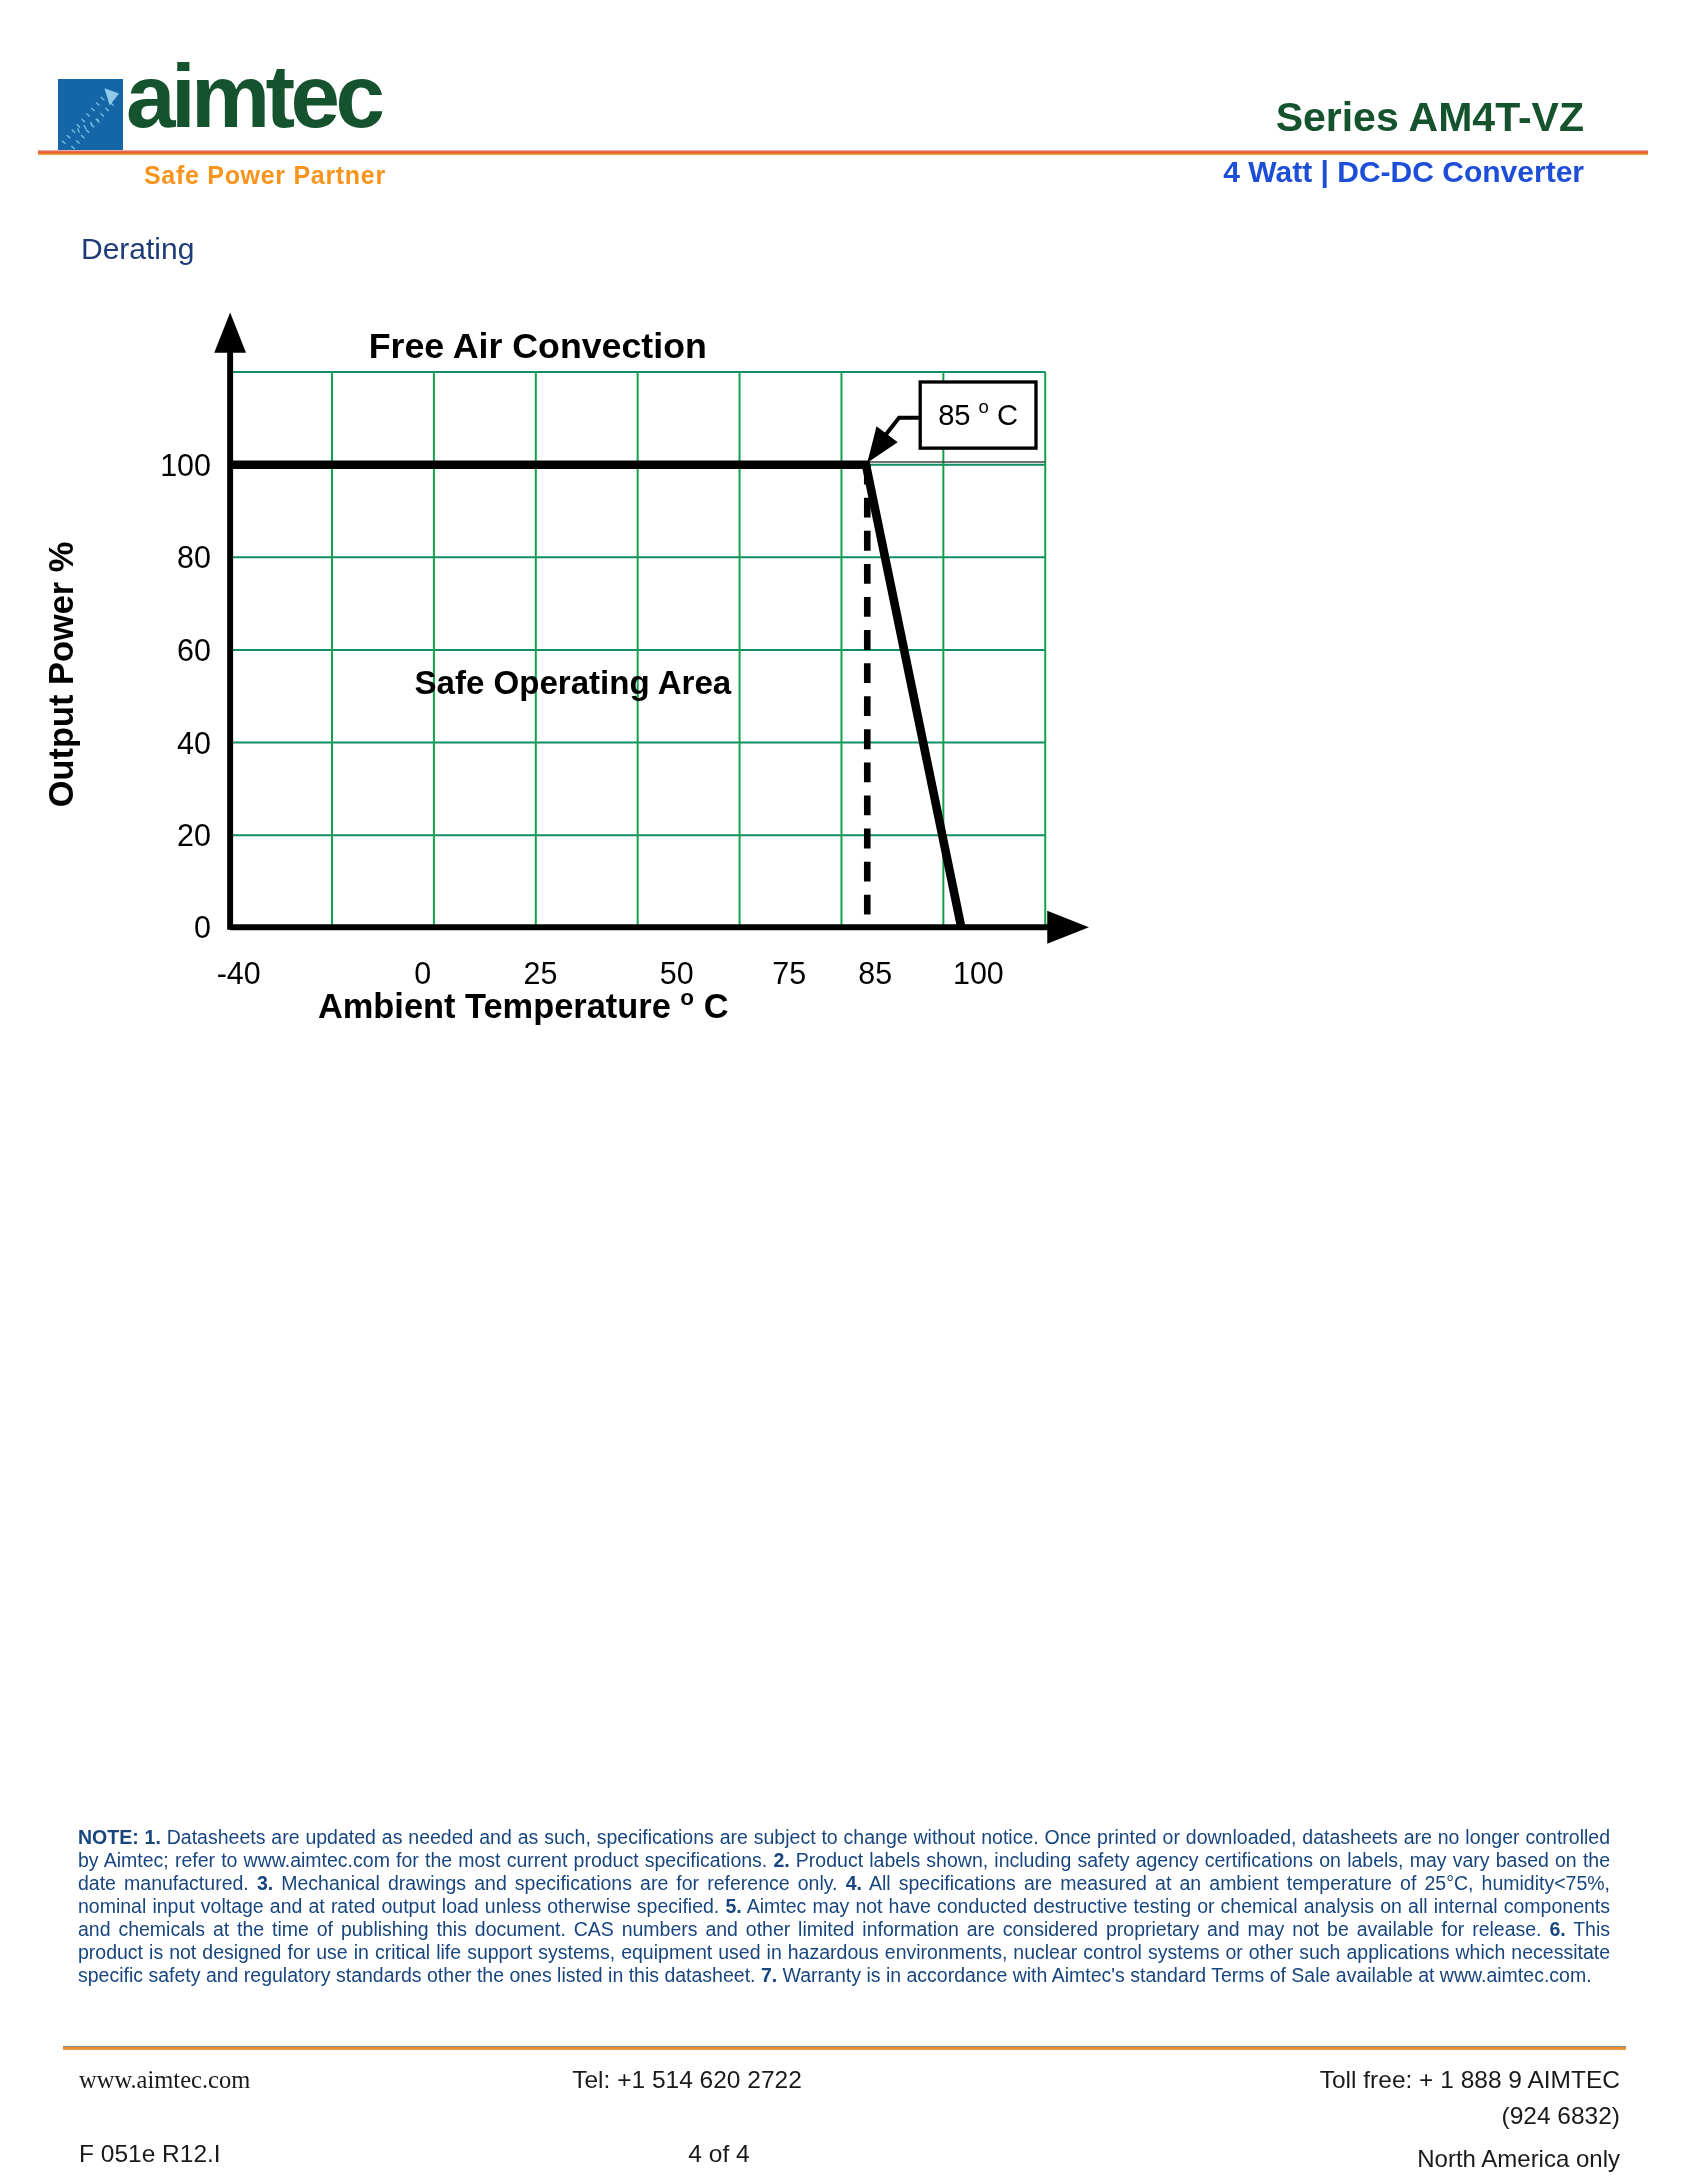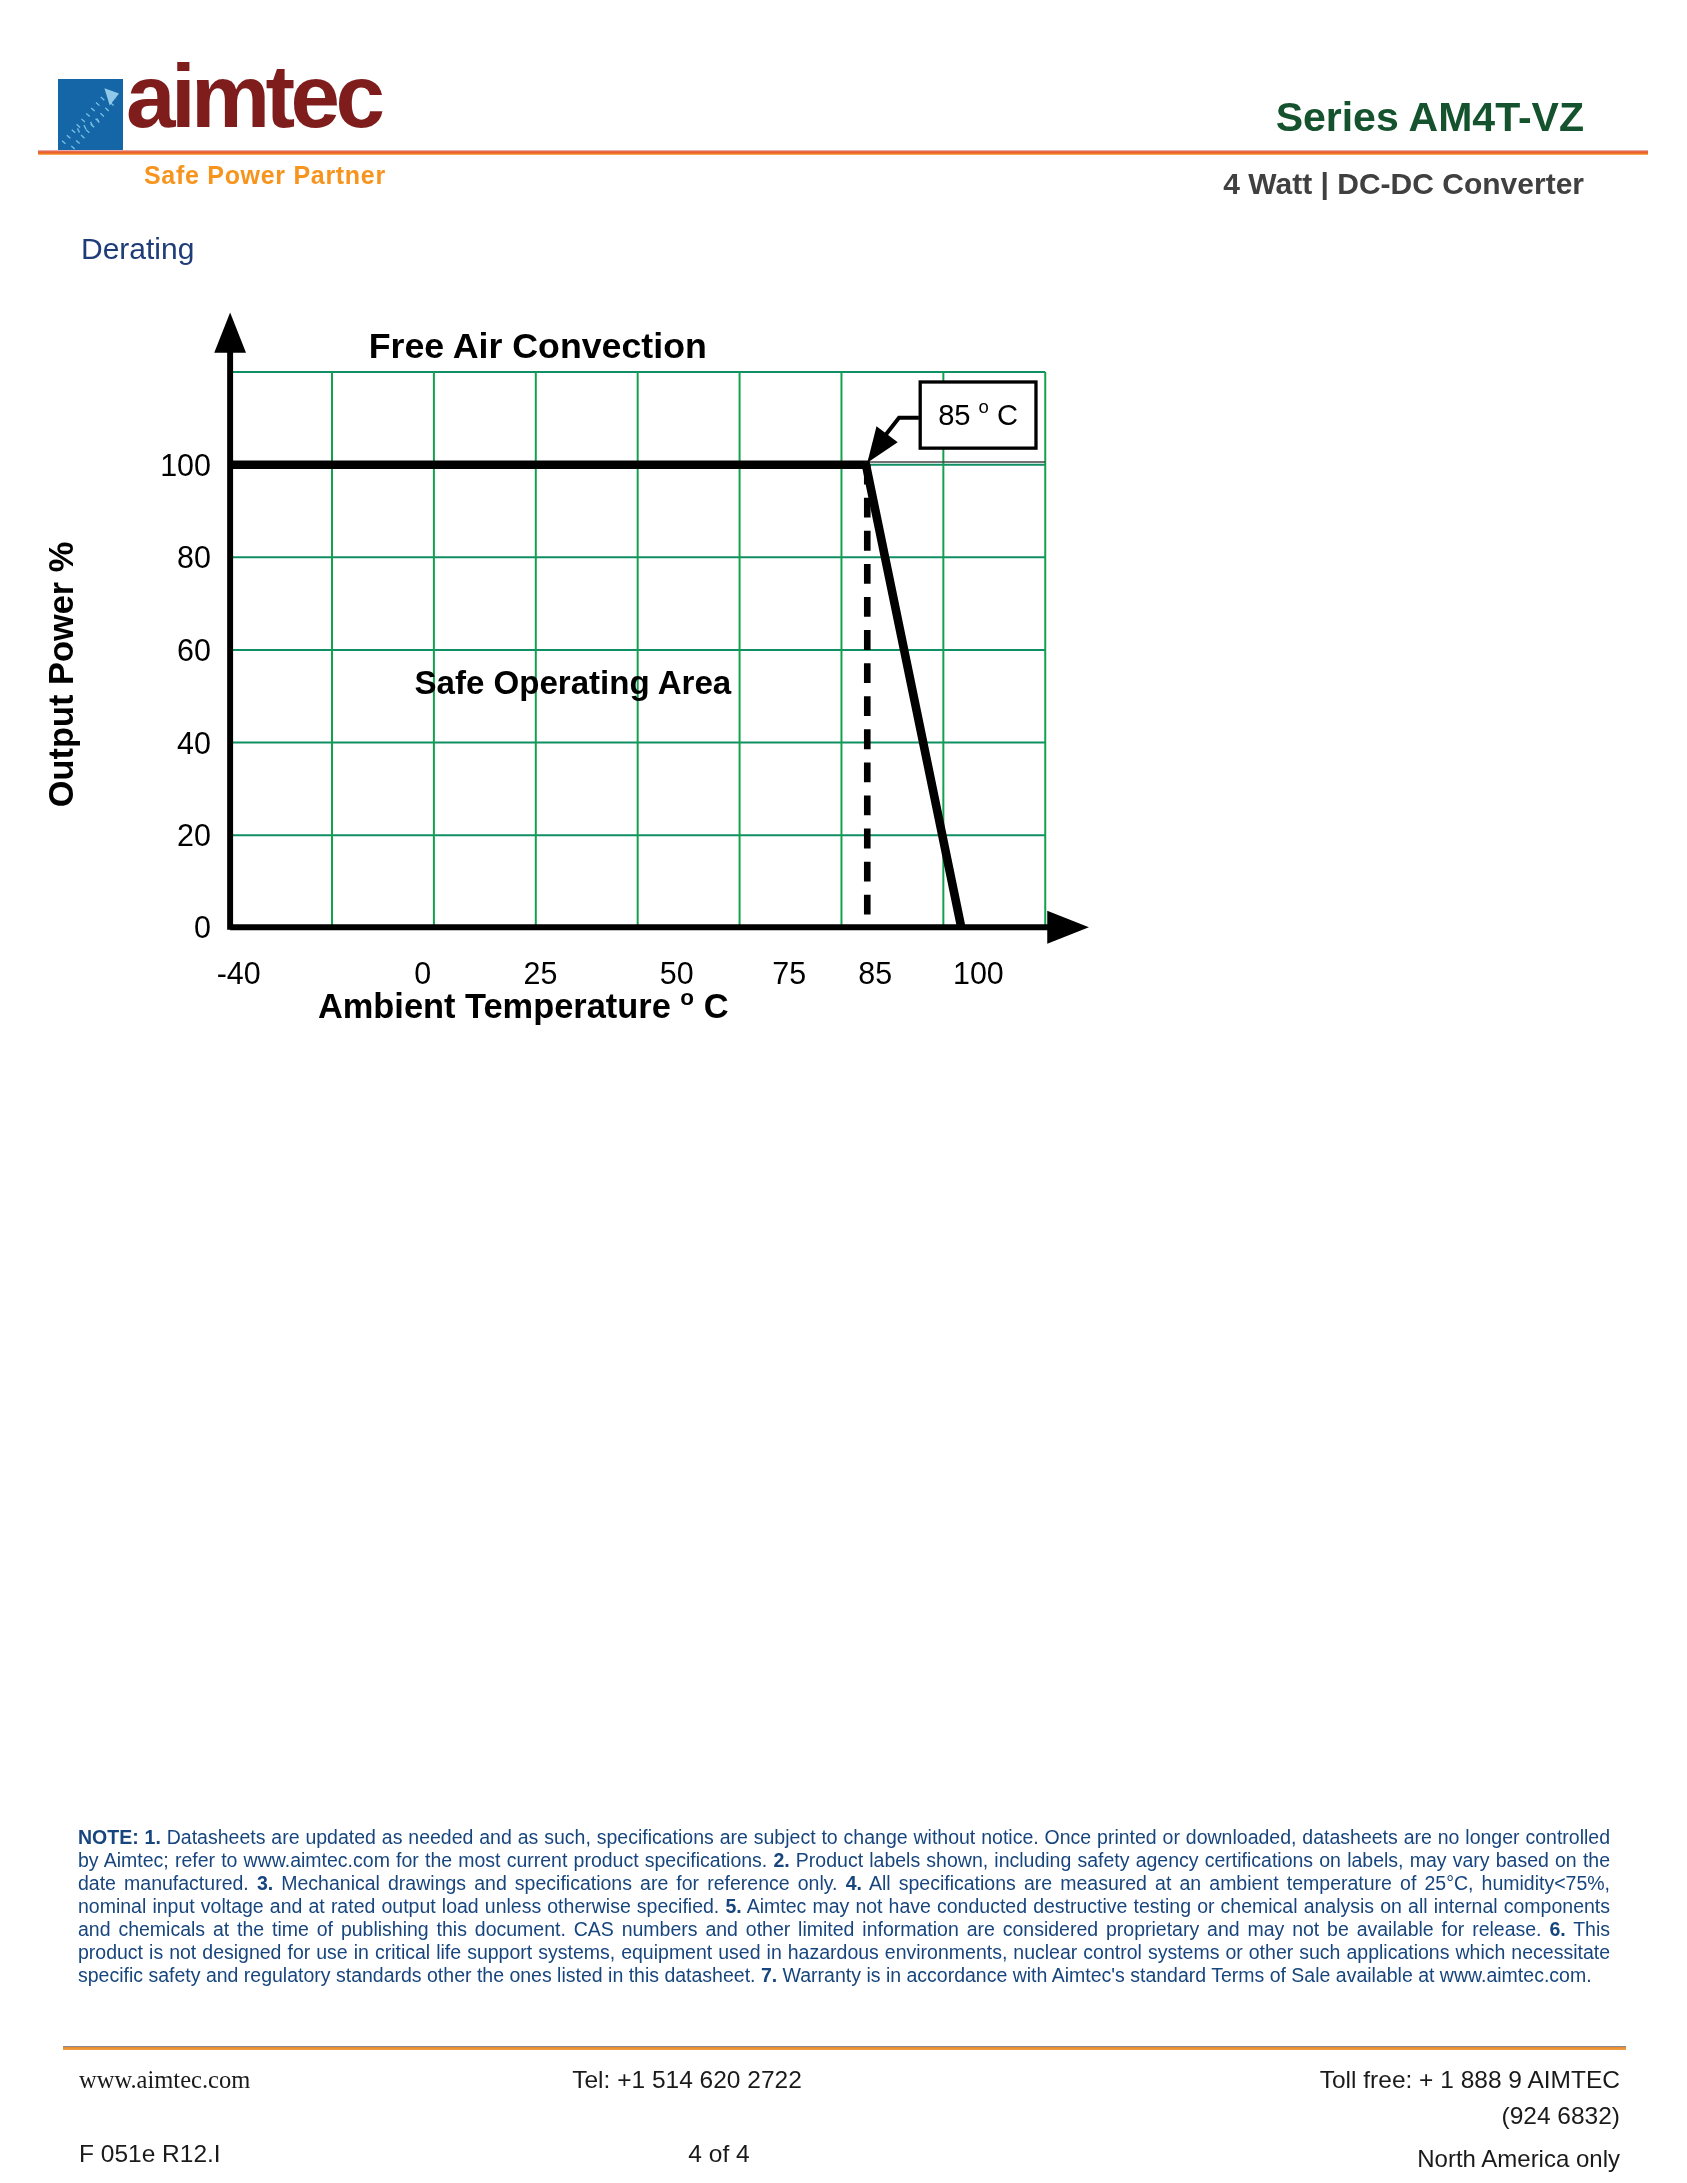--- a/index.html
+++ b/index.html
@@ -3,26 +3,26 @@
 <meta charset="utf-8">
 <style>
   html,body{margin:0;padding:0;background:#888;}
   .page{
     position:relative;width:1687px;height:2183px;background:#ffffff;
     font-family:"Liberation Sans","DejaVu Sans",sans-serif;overflow:hidden;
   }
   .abs{position:absolute;}
   
   .logo-mark{left:58px;top:79px;width:65px;height:73px;background:#1566a7;overflow:hidden;}
-  .logo-word{left:126px;top:52px;font-size:89px;font-weight:bold;color:#7f1d1d;letter-spacing:-4.6px;line-height:1;}
+  .logo-word{left:126px;top:52px;font-size:89px;font-weight:bold;color:#14532d;letter-spacing:-4.6px;line-height:1;}
   .tagline{left:144px;top:161px;font-size:25px;font-weight:bold;color:#f7941d;letter-spacing:0.7px;}
   .header-rule{left:38px;top:150px;width:1610px;height:4.6px;
     background:linear-gradient(180deg,#e9c9d2 0%,#e8512b 38%,#ee7a2d 72%,#f9c06a 100%);}
   .series-title{right:103px;top:97px;font-size:41px;font-weight:bold;color:#14532d;text-align:right;line-height:1;}
-  .series-sub{right:103px;top:157px;font-size:30px;font-weight:bold;color:#404040;text-align:right;line-height:1;margin-top:12px;}
+  .series-sub{right:103px;top:157px;font-size:30px;font-weight:bold;color:#1d4ed8;text-align:right;line-height:1;}
   .derating-title{left:81px;top:232px;font-size:30px;font-weight:normal;color:#1e3c78;}
   
   .chart-svg{left:26.5px;top:284px;}
   
   .notes{left:78px;top:1826px;width:1532px;font-size:19.5px;line-height:23px;
     color:#17457e;text-align:justify;}
   .notes b{font-weight:bold;}
   
   .footer-rule{left:63px;top:2046px;width:1563px;height:4px;
     background:linear-gradient(180deg,#8a8a8a 0%,#8a8a8a 30%,#e8882b 30%,#f0a245 100%);}

